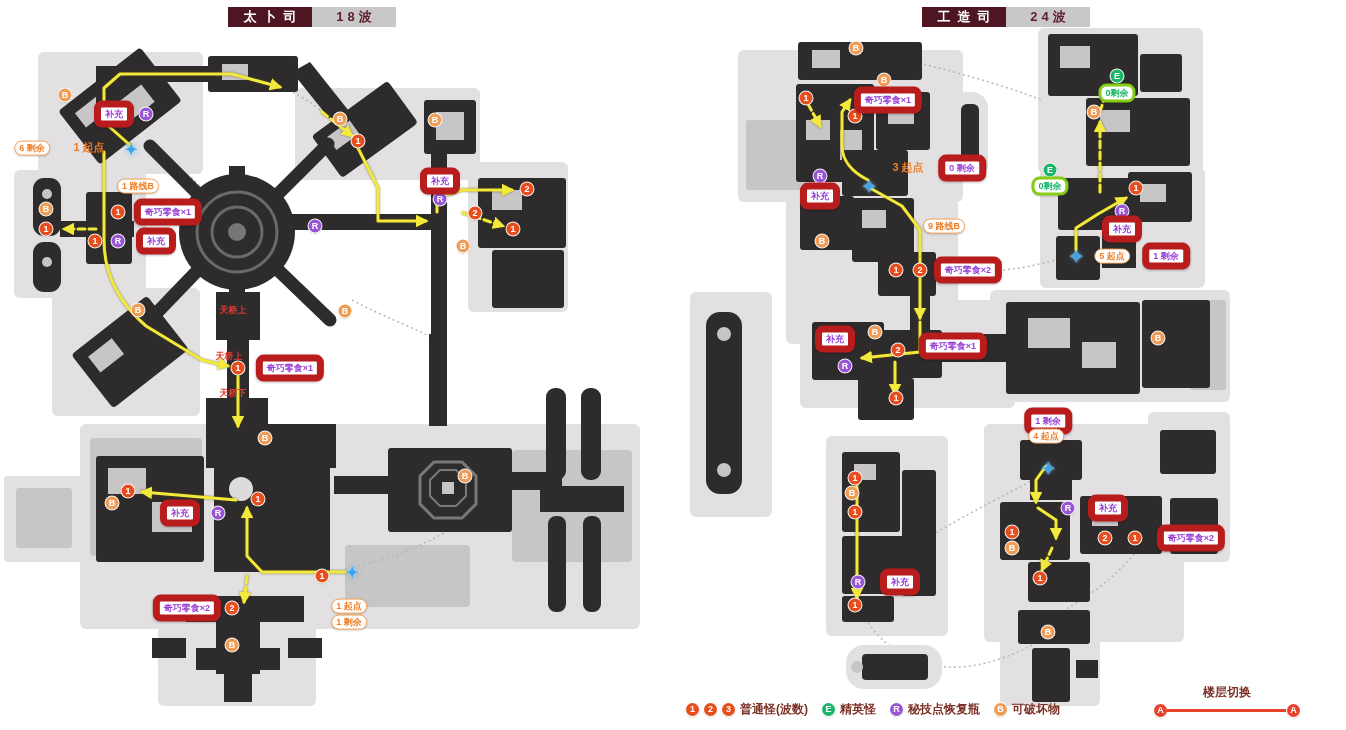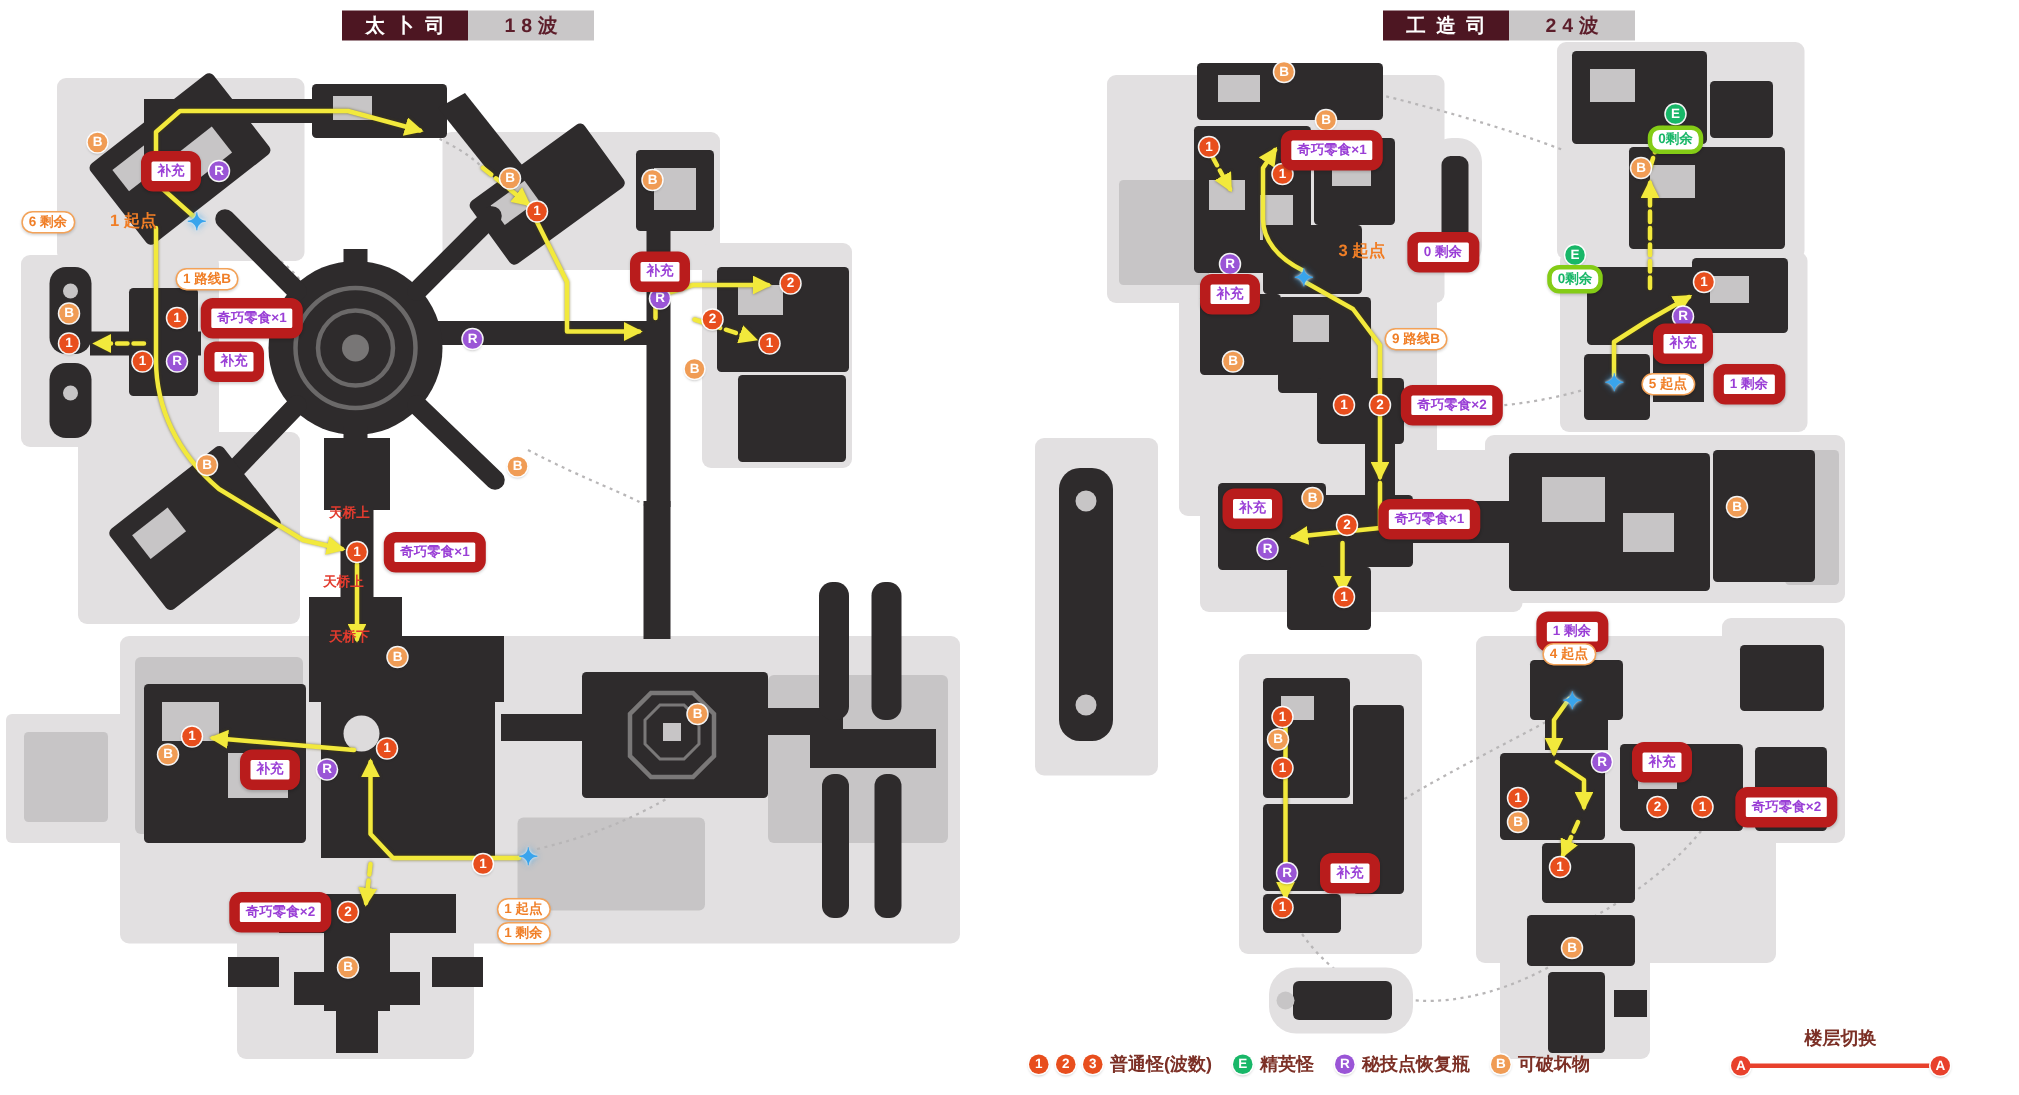--- a/index.html
+++ b/index.html
@@ -30,21 +30,21 @@
   .mk-start{background:transparent;box-shadow:none;color:#39a4ec;font-size:16px;
       text-shadow:0 0 2px #fff,0 0 5px rgba(57,164,236,.9);}
 
   
   .lbl{position:absolute;transform:translate(-50%,-50%);background:#fff;border-radius:8px;padding:1px 4px;
       font-size:9px;font-weight:700;white-space:nowrap;line-height:1.2;box-shadow:0 1px 2px rgba(0,0,0,.18);}
   .lbl-purple{color:#9a3fd6;border:7px solid #b91c1c;}
   .lbl-orange{color:#f07e26;border:1px solid #f3a258;}
   .lbl-green{color:#18b768;border:3px solid #84cc16;}
   .lbl-orange-plain{background:transparent;border:none;box-shadow:none;color:#f07e26;font-size:11px;}
-  .lbl-red-plain{background:transparent;border:none;box-shadow:none;color:#e23b2e;font-size:9px;margin-top:32px;}
+  .lbl-red-plain{background:transparent;border:none;box-shadow:none;color:#e23b2e;font-size:9px;}
 
   
   .map-header{position:absolute;top:7px;display:flex;height:20px;z-index:5;}
   .hd-title{width:84px;background:#4d1622;color:#ffffff;font-size:13px;font-weight:700;display:flex;
       align-items:center;justify-content:center;letter-spacing:7px;padding-left:7px;box-sizing:border-box;}
   .hd-waves{width:84px;background:#c9c7c8;color:#5c1d2a;font-size:13px;font-weight:700;display:flex;
       align-items:center;justify-content:center;letter-spacing:4px;padding-left:4px;box-sizing:border-box;text-align:center;}
 
   
   .legend{position:absolute;left:686px;top:701px;display:flex;align-items:center;gap:5px;

